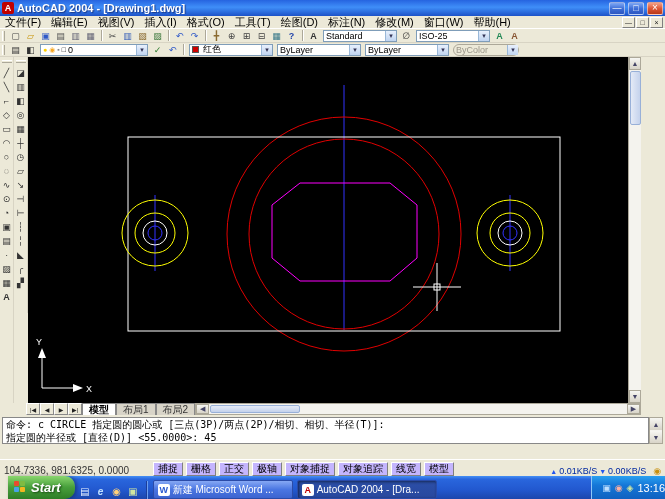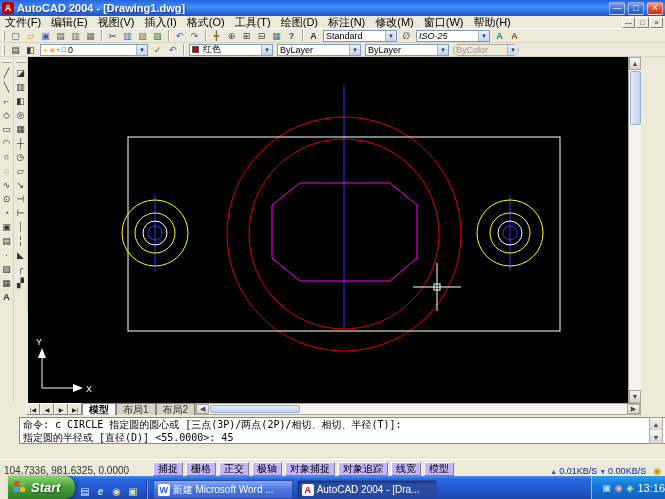--- a/index.html
+++ b/index.html
@@ -26,21 +26,21 @@
   .tbar.row1{top:29px;}
   .tbar.row2{top:43px;}
   .grip{width:3px;height:10px;border-left:1px solid #fff;border-right:1px solid #aca899;margin:0 3px 0 1px;flex:none;}
   .tbtn{width:15px;height:13px;display:flex;align-items:center;justify-content:center;font-size:9px;color:#333;flex:none;}
   .sep{width:1px;height:11px;background:#aca899;margin:0 3px;box-shadow:1px 0 0 #fff;flex:none;}
   .combo{height:12px;background:#fff;border:1px solid #7f9db9;display:flex;align-items:center;font-size:9px;margin:0 2px;flex:none;}
   .combo .val{padding:0 2px;white-space:nowrap;flex:1;overflow:hidden;color:#000;}
   .combo .arr{width:11px;height:10px;background:linear-gradient(180deg,#e8f0fc,#c0d4f0);border-left:1px solid #9ab8d8;color:#335;font-size:7px;display:flex;align-items:center;justify-content:center;flex:none;}
   .combo.disabled{background:#ece9d8;border-color:#aca899;}
   .combo.disabled .val{color:#9a968a;}
-  .w-style{width:74px;} .w-dim{width:74px;font-style:italic;} .w-layer{width:108px;} .w-color{width:84px;} .w-lt{width:84px;} .w-lw{width:84px;} .w-ps{width:66px;border-radius:6px;}
+  .w-style{width:74px;} .w-dim{width:74px;} .w-layer{width:108px;} .w-color{width:84px;} .w-lt{width:84px;} .w-lw{width:84px;} .w-ps{width:66px;border-radius:6px;}
   .lstat{font-size:7px;margin-left:2px;flex:none;}
   .chip{width:7px;height:7px;background:#d00000;border:1px solid #555;margin:0 2px;flex:none;}
 
   
   .main{position:absolute;left:0;top:57px;width:665px;height:346px;background:#ece9d8;}
   .vtb{position:absolute;top:0;width:14px;display:flex;flex-direction:column;align-items:center;background:#ece9d8;}
   .vtb .grip-h{width:10px;height:3px;border-top:1px solid #fff;border-bottom:1px solid #aca899;margin:3px 0;}
   .vtb .tbtn{width:14px;height:14px;font-size:9px;}
   .vtb.draw{left:0;height:346px;border-right:1px solid #d8d4c4;}
   .vtb.modify{left:14px;height:256px;border-right:1px solid #d8d4c4;}
@@ -58,21 +58,21 @@
   .navbtn{width:14px;background:#ece9d8;border:1px solid;border-color:#fff #888 #888 #fff;font-size:6px;display:flex;align-items:center;justify-content:center;color:#222;flex:none;}
   .tab{padding:0 6px;font-size:10px;line-height:11px;background:#d8d4c8;border:1px solid #888;border-bottom:none;color:#333;flex:none;display:flex;align-items:center;}
   .tab.active{background:#fff;font-weight:bold;color:#000;}
   .hscroll{flex:1;margin-right:24px;display:flex;background:#f4f3ee;border:1px solid #aca899;}
   .hscroll .sbtn{width:13px;height:100%;}
   .hthumb{width:90px;background:linear-gradient(180deg,#e4eaf6,#c4d2ec);border:1px solid #98b0d8;border-radius:2px;margin:1px;flex:none;}
   .htrack{flex:1;}
 
   
   .cmdwin{position:absolute;left:0;top:415px;width:665px;height:44px;background:#ece9d8;}
-  .cmd-history{position:absolute;left:19px;top:2px;width:647px;height:27px;background:#fff;border:1px solid #888;
+  .cmd-history{position:absolute;left:2px;top:2px;width:647px;height:27px;background:#fff;border:1px solid #888;
     font-family:"DejaVu Sans Mono","Liberation Mono",monospace;font-size:10px;line-height:13px;padding-left:3px;color:#000;overflow:hidden;}
   .cmd-vscroll{position:absolute;left:649px;top:2px;width:14px;height:27px;background:#f4f3ee;border:1px solid #aca899;display:flex;flex-direction:column;justify-content:space-between;}
   .cmd-vscroll .sbtn{height:12px;border:none;}
   .cmd-input{position:absolute;left:2px;top:30px;width:661px;height:13px;background:#fff;border:1px solid #888;
     font-family:"DejaVu Sans Mono","Liberation Mono",monospace;font-size:10px;line-height:11px;padding-left:3px;color:#000;}
 
   
   .statusbar{position:absolute;left:0;top:459px;width:665px;height:17px;background:#ece9d8;border-top:1px solid #fff;display:flex;align-items:flex-end;gap:3px;padding:0 4px;}
   .coords{width:146px;font-size:10px;color:#333;flex:none;white-space:nowrap;overflow:hidden;}
   .toggle{height:14px;padding:0 4px;font-size:10px;background:#c4b5fd;border:1px solid;border-color:#fff #808080 #808080 #fff;color:#000;display:flex;align-items:center;flex:none;white-space:nowrap;}

